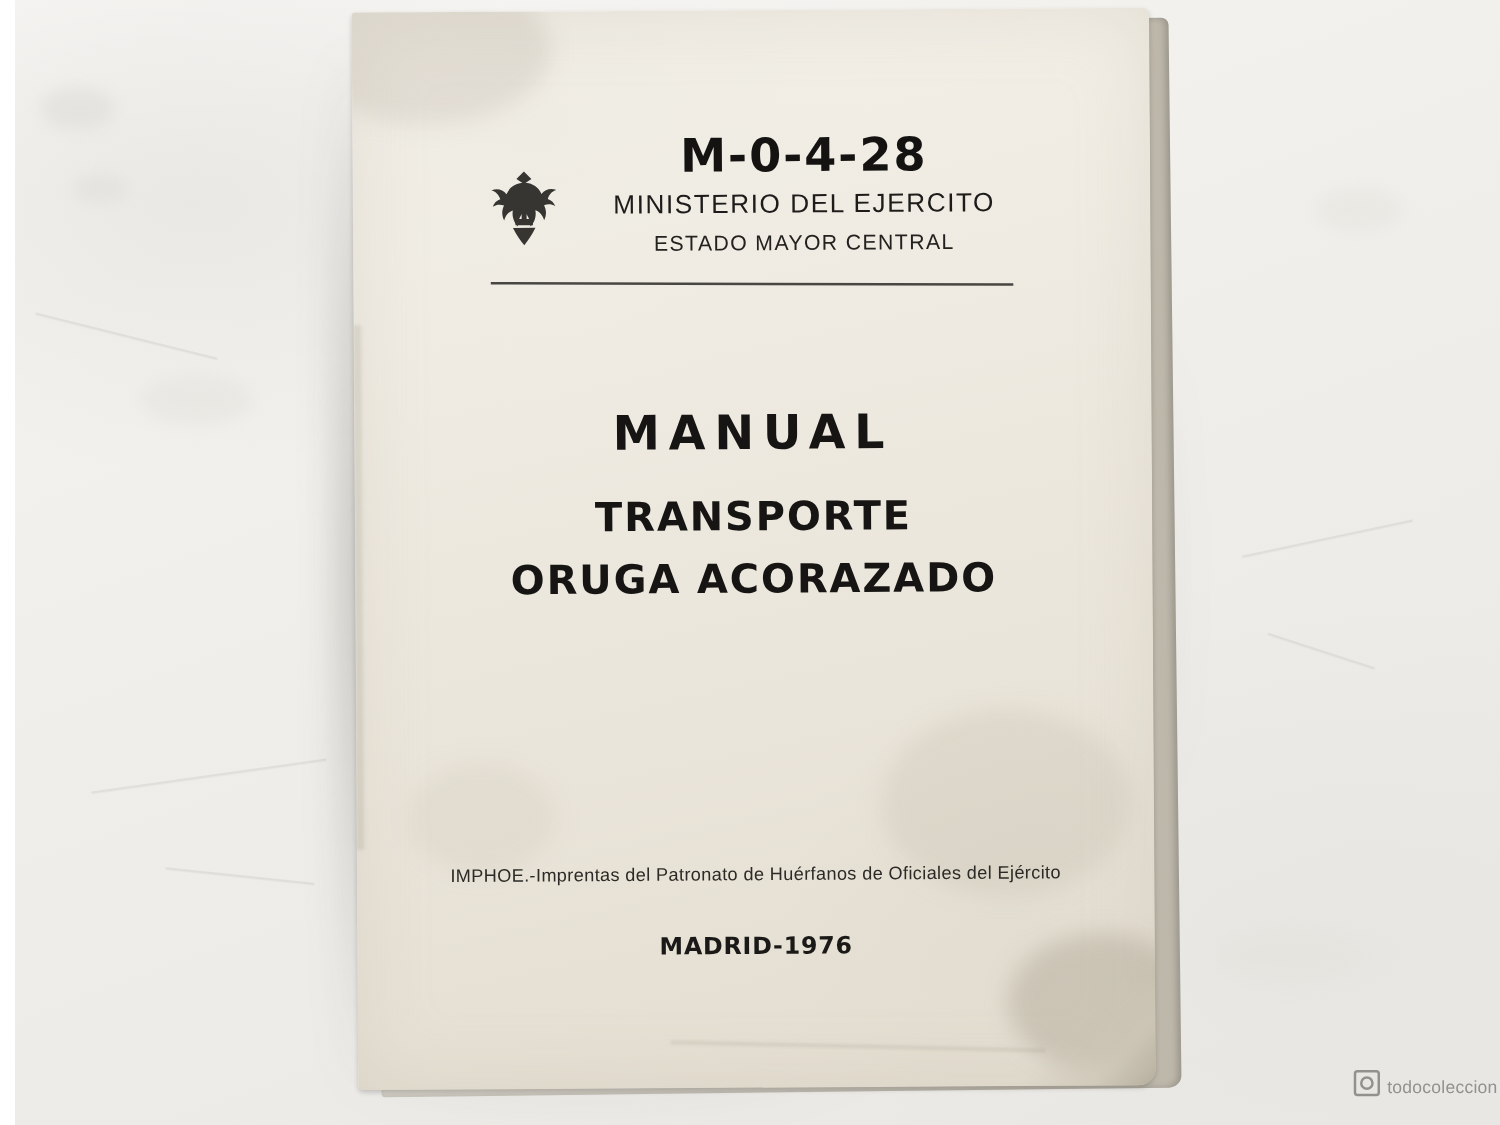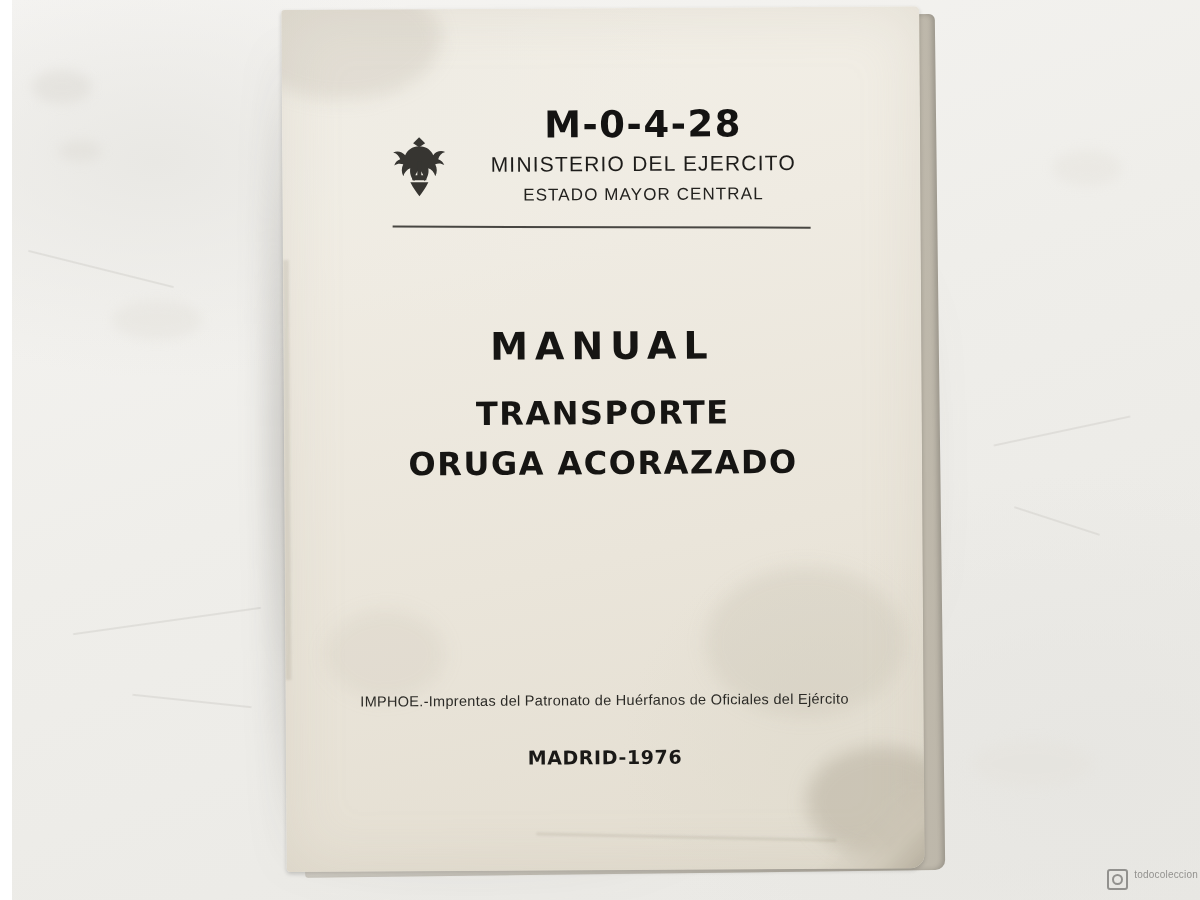--- a/index.html
+++ b/index.html
@@ -214,26 +214,26 @@
     font-weight: 700;
     font-size: 19px;
     letter-spacing: 0.6px;
     color: #1a1917;
   }
 
   
   .watermark {
     position: absolute;
     right: 14px;
-    bottom: 10px;
+    bottom: 23px;
     display: flex;
-    align-items: flex-start;
+    align-items: flex-end;
     gap: 6px;
     color: #8e8d8a;
-    font-size: 10px;
+    font-size: 14px;
     letter-spacing: 0.2px;
     opacity: 0.95;
   }
   .wm-badge {
     width: 17px;
     height: 17px;
     border: 2px solid #8e8d8a;
     border-radius: 3px;
     position: relative;
   }

